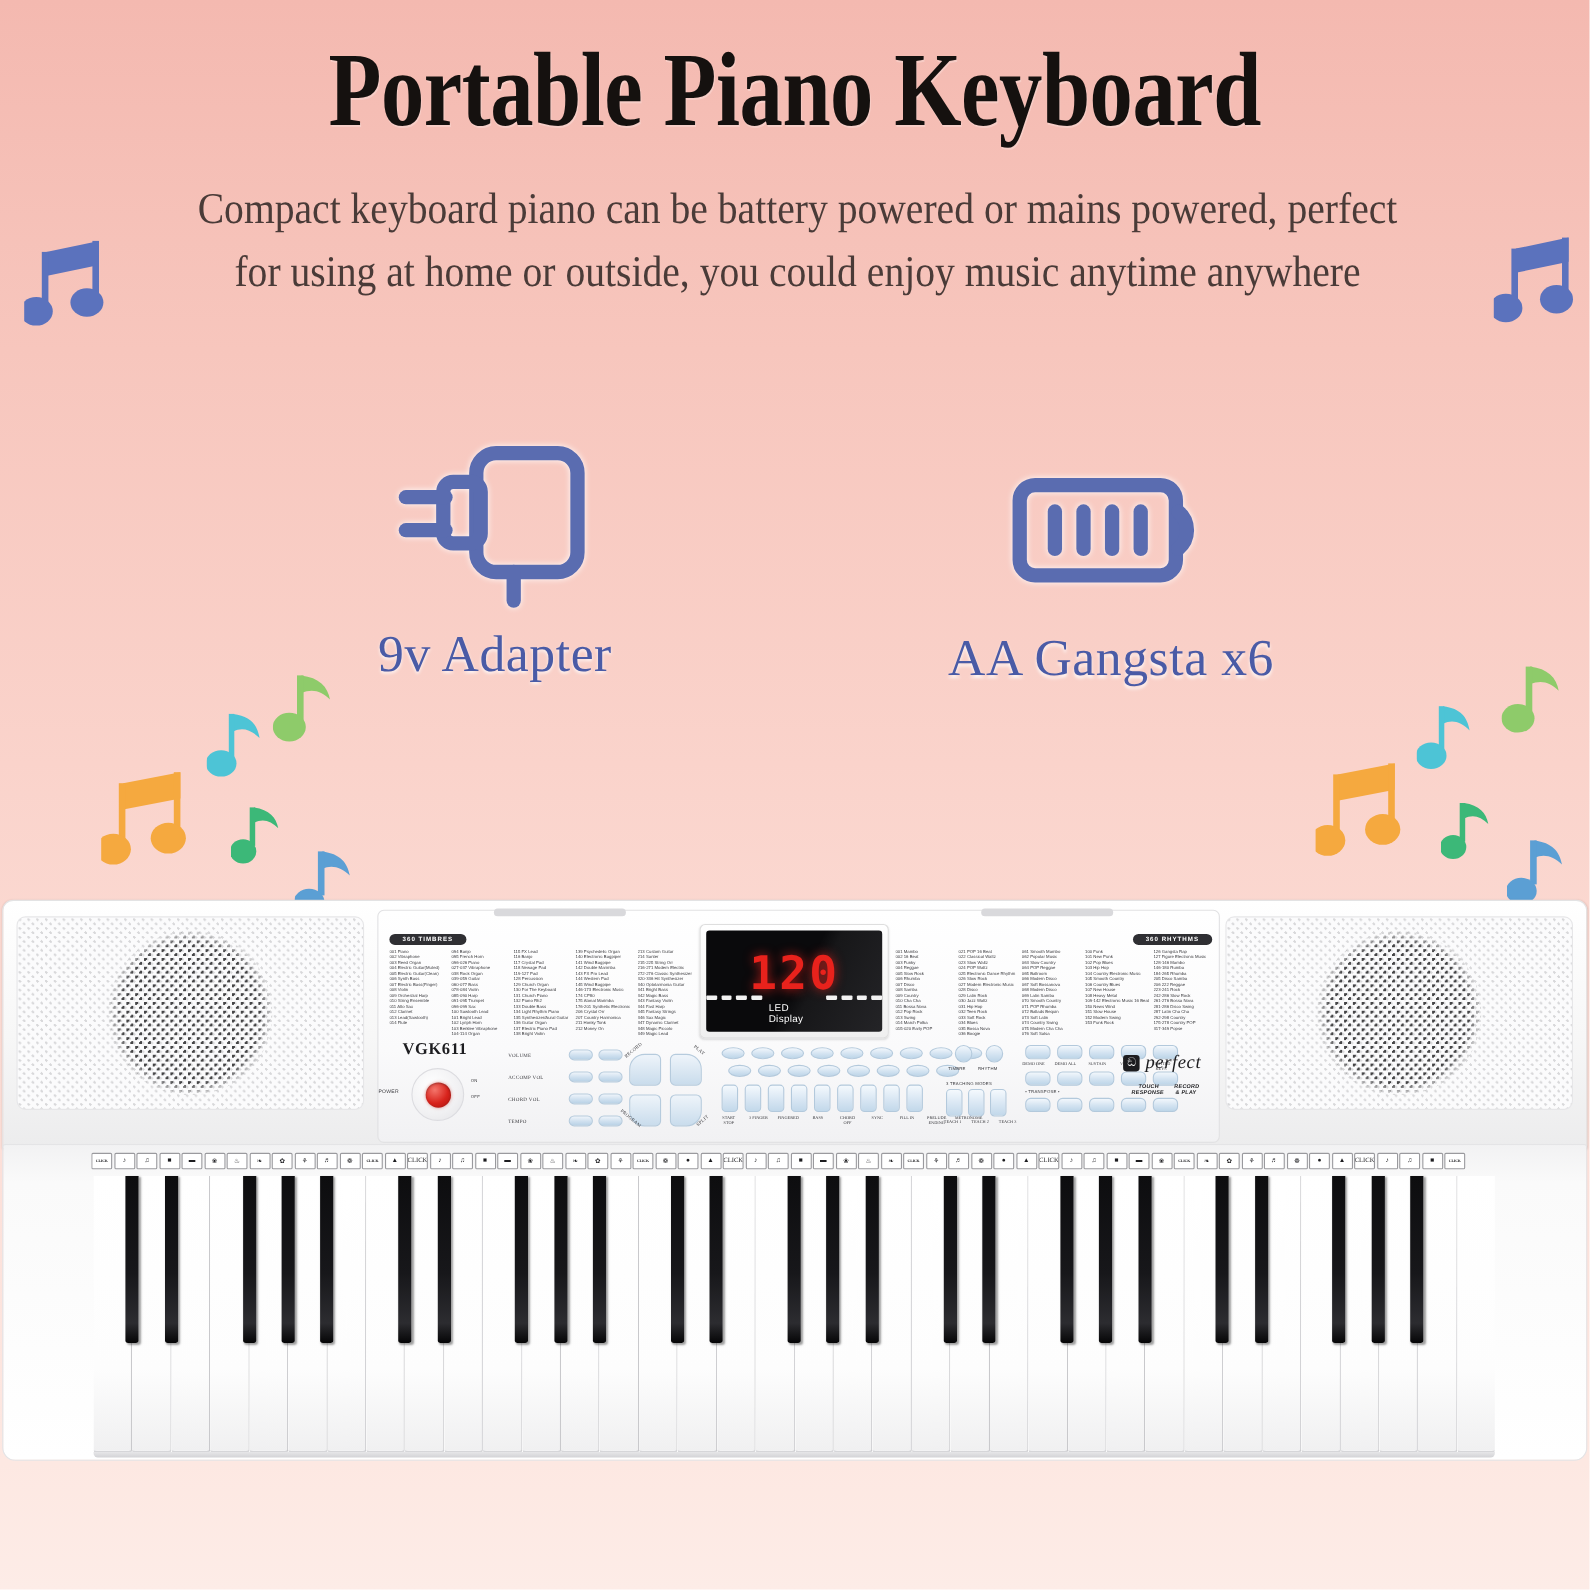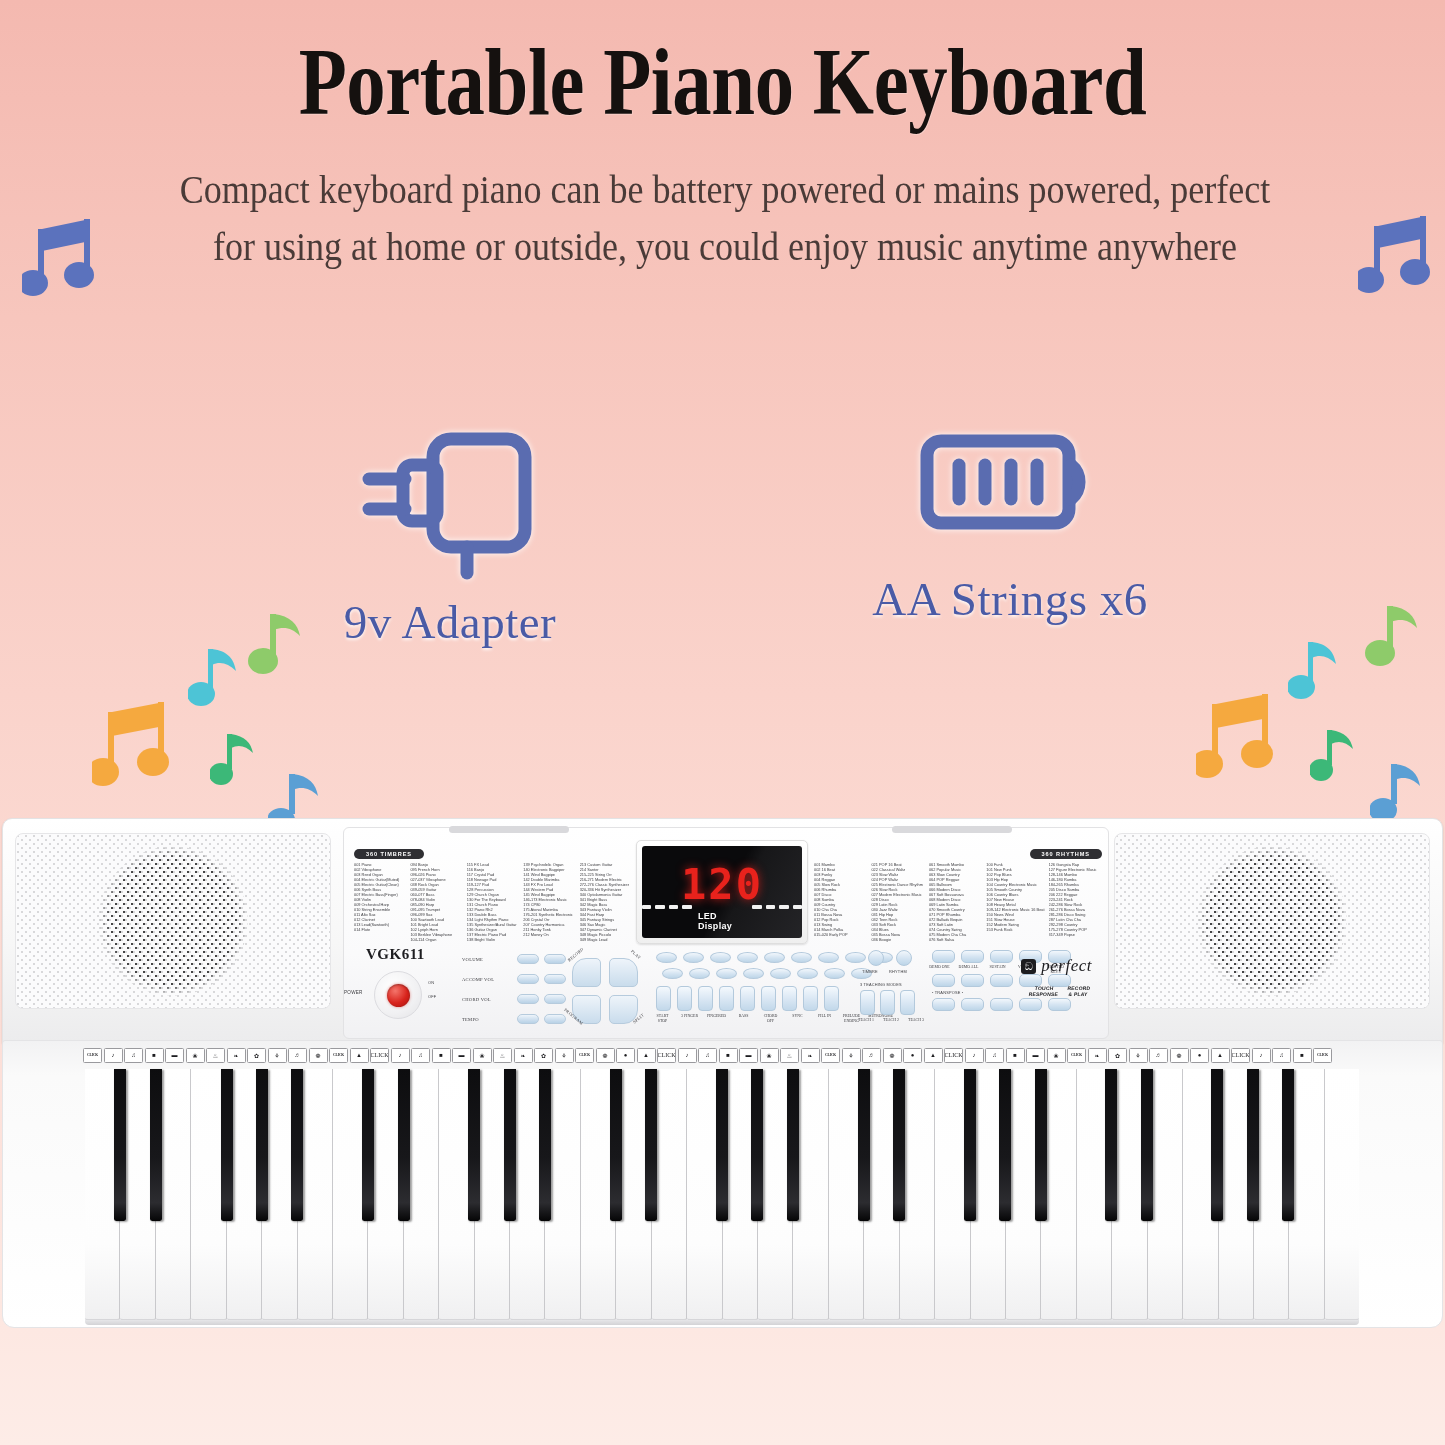--- a/index.html
+++ b/index.html
@@ -39,21 +39,21 @@
   
   .feature { position: absolute; text-align: center; }
   .feature-label {
     font-family: "Liberation Serif", serif;
     font-size: 47px;
     color: #4a5ba6;
     letter-spacing: 0.5px;
     text-shadow: 0 2px 3px rgba(255,255,255,0.85);
     white-space: nowrap;
   }
-  #feat-adapter { left: 230px; top: 415px; width: 440px; }
+  #feat-adapter { left: 230px; top: 388px; width: 440px; }
   #feat-battery { left: 790px; top: 392px; width: 440px; }
   .feature-icon { height: 180px; display: flex; align-items: center; justify-content: center; }
   .feature-icon svg { filter: drop-shadow(0 0 3px rgba(255,255,255,0.95)); }
 
   
   .note { position: absolute; }
   .note svg { display: block; }
 
   
   #keyboard { position: absolute; left: 0; top: 818px; width: 1445px; height: 510px; }
@@ -150,21 +150,21 @@
     letter-spacing: 2px;
     text-shadow: 0 0 10px rgba(232,34,28,0.75);
   }
   .led-footer {
     position: absolute; bottom: 7px; left: 0; right: 0;
     display: flex; align-items: center; justify-content: center; gap: 4px;
   }
   .led-dash { width: 11px; height: 3.5px; background: #f2f2f2; border-radius: 1px; }
   .led-text {
     font-family: "Liberation Sans", sans-serif;
-    font-size: 9px; font-weight: bold; color: #ffffff; letter-spacing: 0.3px;
+    font-size: 9px; font-weight: normal; color: #ffffff; letter-spacing: 0.3px;
     padding: 0 2px;
     margin-top: 28px;
   }
 
   
   .ctrl { position: absolute; font-family: "Liberation Sans", sans-serif; }
   .micro { font-size: 4.6px; color: #3c3c40; letter-spacing: 0.25px; white-space: nowrap; }
   .micro-xs { font-size: 3.9px; color: #3c3c40; letter-spacing: 0.2px; white-space: nowrap; }
 
   .model-name {
@@ -330,21 +330,21 @@
         <g fill="none" stroke="#5a6cb0" stroke-width="13" stroke-linecap="round" stroke-linejoin="round">
           <rect x="12" y="24" width="142" height="82" rx="14"></rect>
           <path d="M156 48 a22 22 0 0 1 0 34"></path>
           <line x1="44" y1="48" x2="44" y2="82"></line>
           <line x1="70" y1="48" x2="70" y2="82"></line>
           <line x1="96" y1="48" x2="96" y2="82"></line>
           <line x1="122" y1="48" x2="122" y2="82"></line>
         </g>
       </svg>
     </div>
-    <div class="feature-label">AA Strings x6</div>
+    <div class="feature-label">AA Gangsta x6</div>
   </div>
 
   <div class="note" style="left:22px; top:215px;">
     <svg width="76" height="86" viewBox="0 0 76 86">
         <g fill="#5b72bd">
       <path d="M20 14 L68 4 L68 26 L20 36 Z"></path>
           <rect x="16" y="14" width="6" height="50"></rect>
           <rect x="62" y="4" width="6" height="52"></rect>
       <ellipse cx="11" cy="68" rx="15" ry="13"></ellipse>
           <ellipse cx="57" cy="60" rx="15" ry="13"></ellipse>

